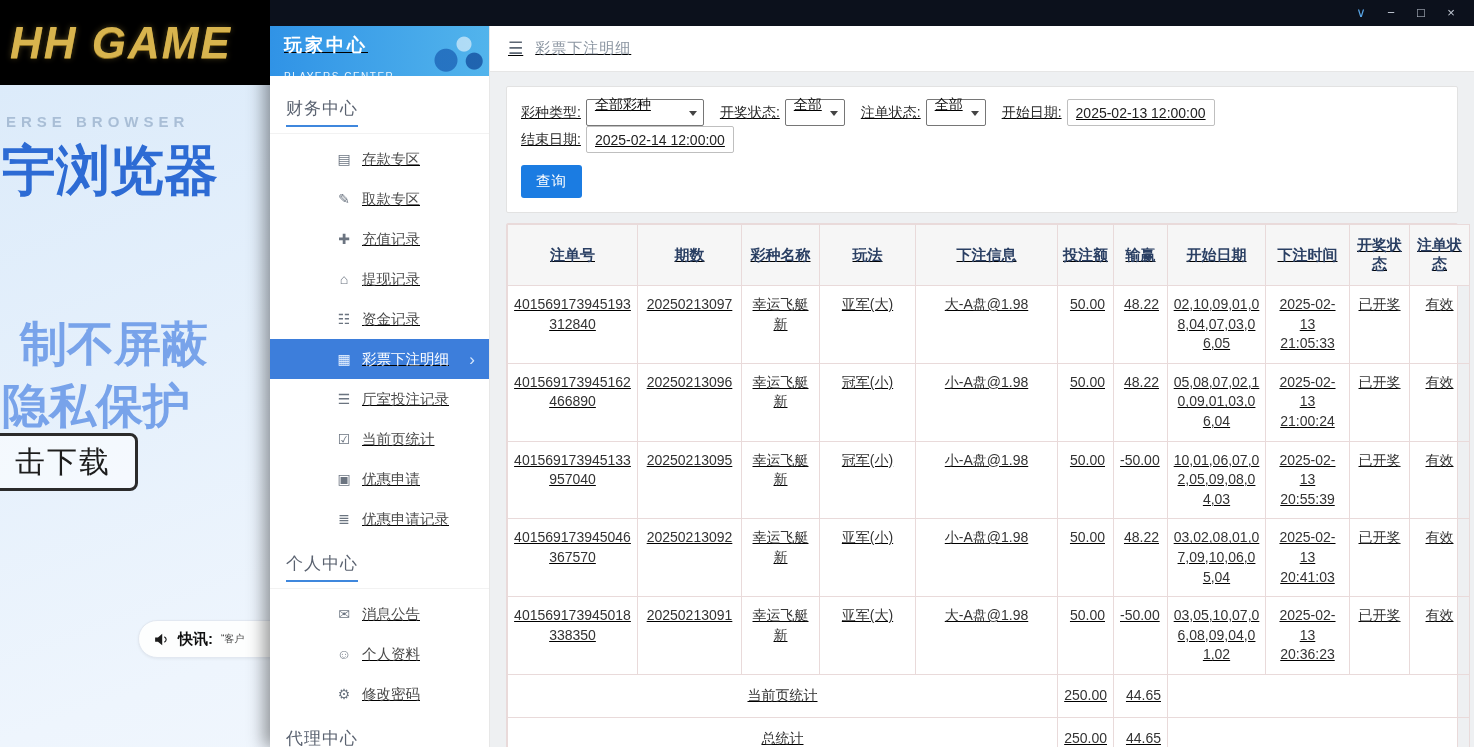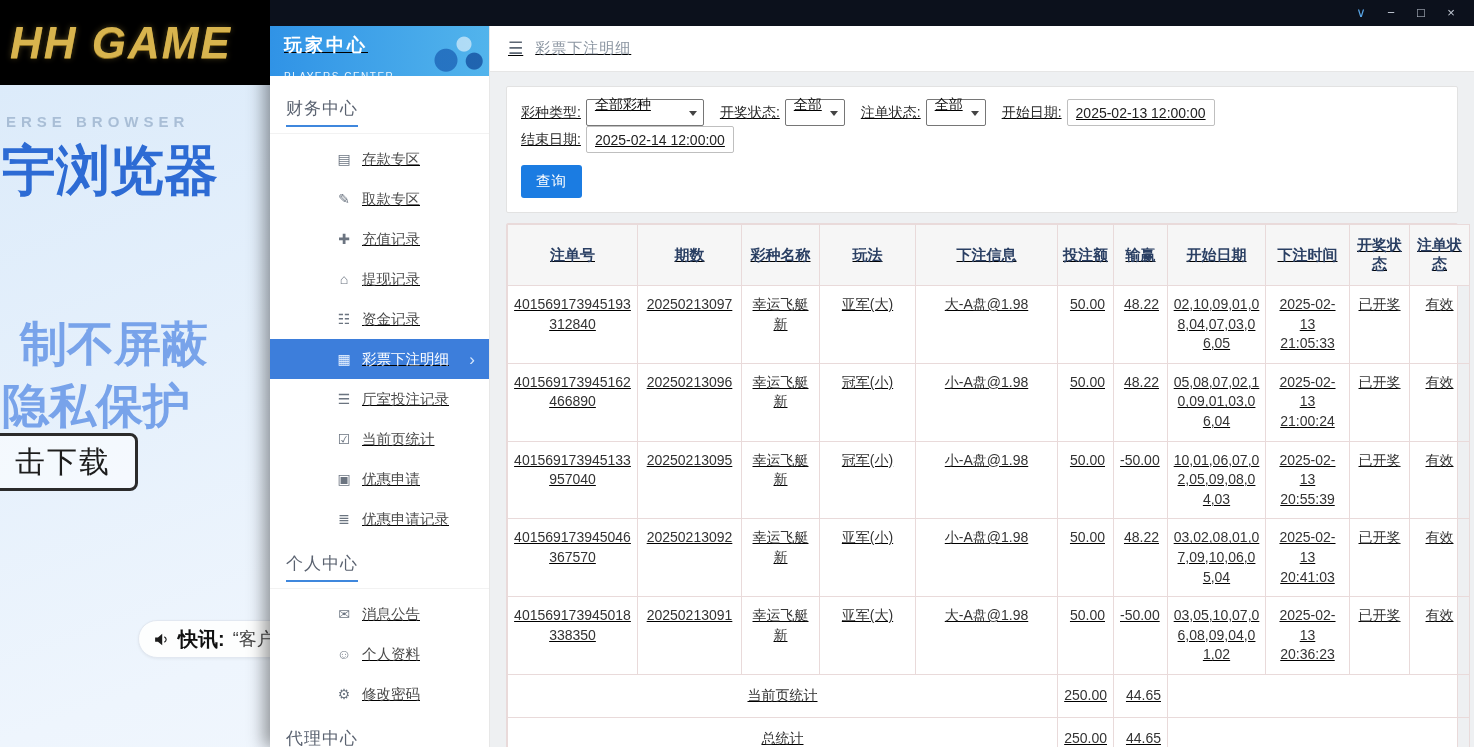--- a/index.html
+++ b/index.html
@@ -15,22 +15,22 @@
           background:linear-gradient(160deg,#dcebfa 0%,#eef5fd 55%,#f7fafe 100%);}
   .b-en{position:absolute;top:28px;left:6px;color:#a9bed6;font-size:15px;font-weight:bold;letter-spacing:5px;white-space:nowrap;}
   .b-l1{position:absolute;top:50px;left:2px;font-size:54px;font-weight:900;color:#2d6bd4;white-space:nowrap;}
   .b-l2{position:absolute;top:228px;left:20px;font-size:47px;font-weight:900;color:#78a3ea;white-space:nowrap;}
   .b-l3{position:absolute;top:290px;left:2px;font-size:47px;font-weight:900;color:#78a3ea;white-space:nowrap;}
   .b-btn{position:absolute;top:348px;left:-38px;width:176px;height:58px;border:3px solid #2b2b2b;border-radius:8px;
          background:rgba(255,255,255,.55);display:flex;align-items:center;justify-content:flex-end;
          padding-right:24px;font-size:30px;color:#1d1d1d;letter-spacing:2px;cursor:pointer;white-space:nowrap;}
   .ticker{position:absolute;top:535px;left:138px;width:330px;height:38px;background:#fdfefe;border:1px solid #e2e8f1;
           border-radius:19px;display:flex;align-items:center;gap:8px;padding:0 14px;box-shadow:0 1px 3px rgba(0,0,0,.06);}
-  .t-label{font-weight:bold;color:#111;font-size:20px;white-space:nowrap;}
-  .t-text{color:#444;font-size:18px;white-space:nowrap;}
+  .t-label{font-weight:bold;color:#111;font-size:15px;white-space:nowrap;}
+  .t-text{color:#444;font-size:10px;white-space:nowrap;}
   .spk{width:17px;height:17px;flex:0 0 auto;}
 
   
   .win{position:absolute;left:270px;top:0;width:1204px;height:747px;z-index:2;display:flex;flex-direction:column;
        background:#eef0f2;box-shadow:-6px 0 16px rgba(0,0,0,.4);}
   .titlebar{height:26px;background:#0c111c;display:flex;justify-content:flex-end;align-items:center;padding-right:8px;flex:0 0 auto;}
   .wc{width:30px;text-align:center;color:#c6cdd8;font-size:13px;line-height:26px;cursor:pointer;}
   .wc.shade{color:#5aa7e8;}
   .win-body{flex:1;display:flex;min-height:0;text-decoration:underline;}
 

